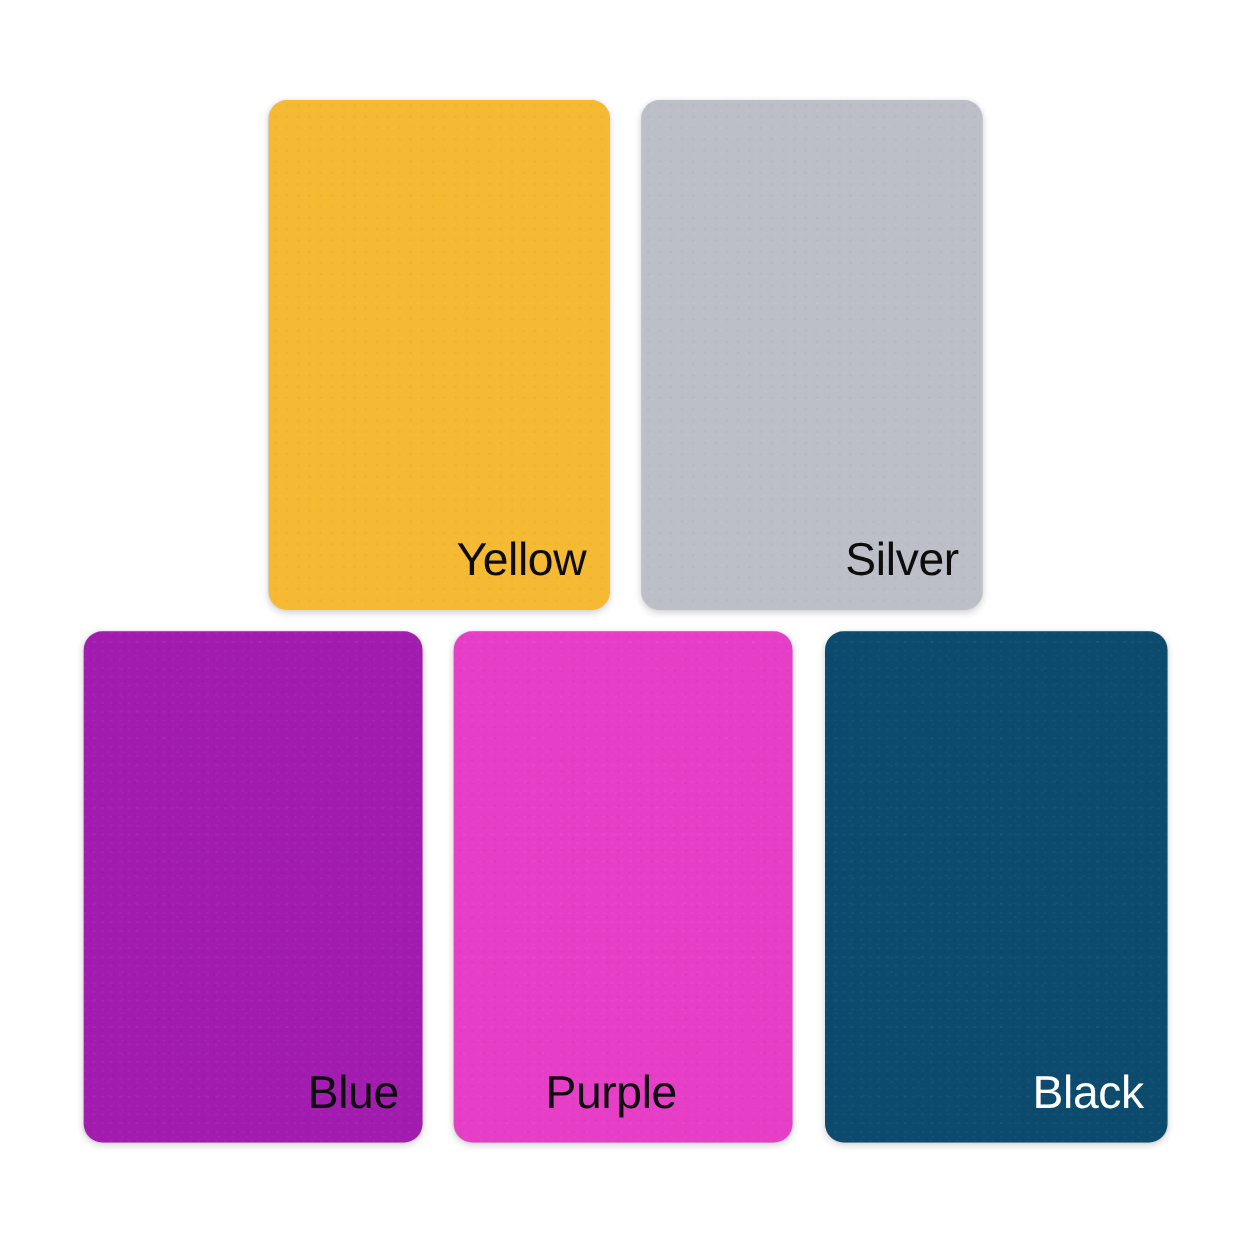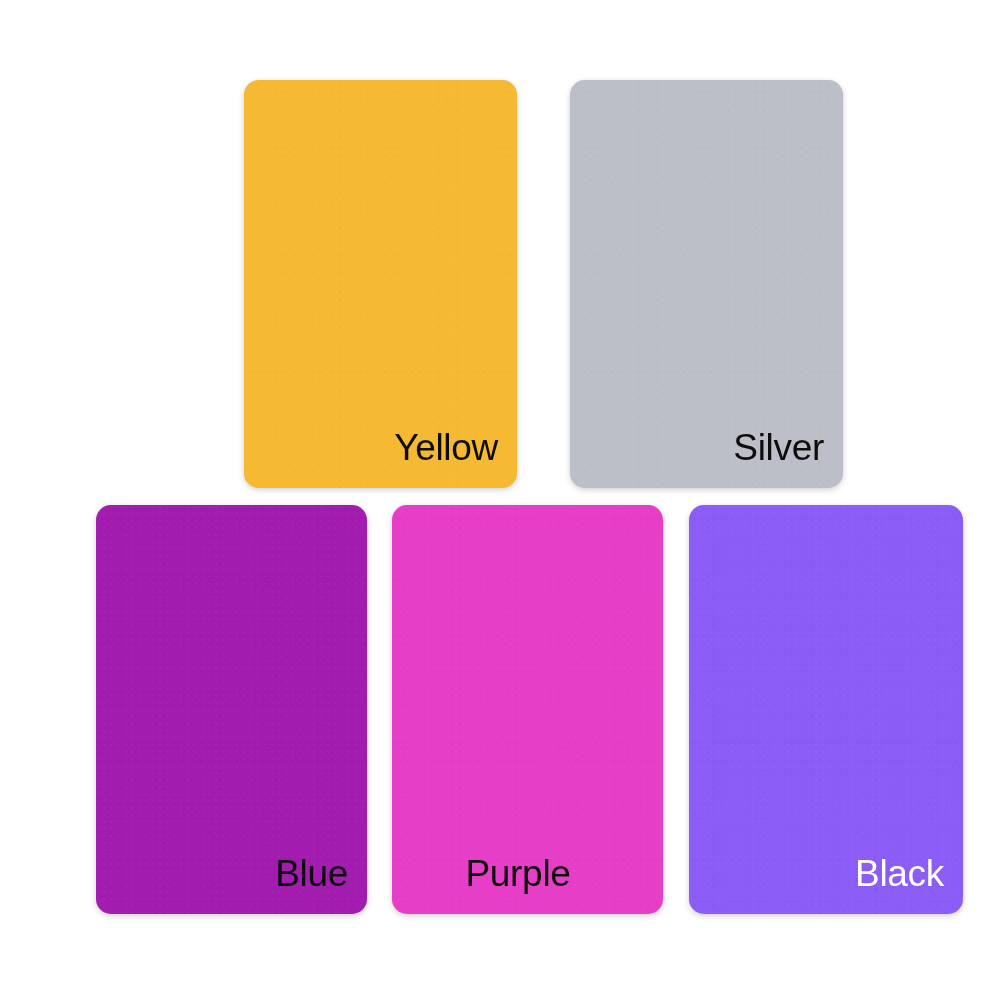--- a/index.html
+++ b/index.html
@@ -25,21 +25,20 @@
 
   .swatch-card {
     position: absolute;
     box-sizing: border-box;
     border-radius: 15px;
     box-shadow: 0 2px 6px rgba(0,0,0,0.18), 0 0 1px rgba(0,0,0,0.10);
     display: flex;
     align-items: flex-end;
     justify-content: flex-end;
     overflow: hidden;
-    margin-left: 29px;
   }
 
   
   .swatch-card::after {
     content: "";
     position: absolute;
     inset: 0;
     pointer-events: none;
     background-image:
       radial-gradient(circle at 18% 22%, rgba(255,255,255,0.045) 0 1px, transparent 1px),
@@ -56,21 +55,21 @@
     font-size: 37px;
     font-weight: 400;
     line-height: 1;
     letter-spacing: -0.3px;
     padding: 0 19px 22px 0;
     white-space: nowrap;
   }
 
   
   #card-yellow { left: 215px; top: 80px;  width: 273px; height: 408px; }
-  #card-silver { left: 541px; top: 80px;  width: 273px; height: 408px; }
+  #card-silver { left: 513px; top: 80px;  width: 273px; height: 408px; }
   #card-blue   { left: 67px;  top: 505px; width: 271px; height: 409px; }
   #card-purple { left: 363px; top: 505px; width: 271px; height: 409px; }
   #card-black  { left: 660px; top: 505px; width: 274px; height: 409px; }
 </style>
 </head>
 <body style="background: rgb(255, 255, 255);">
 
 <div id="stage">
 
   <div class="swatch-card" id="card-yellow" style="background-color: rgb(245, 185, 50);">
@@ -82,17 +81,17 @@
   </div>
 
   <div class="swatch-card" id="card-blue" style="background-color: #a21caf;">
     <span class="swatch-label" style="color: rgb(13, 13, 13);">Blue</span>
   </div>
 
   <div class="swatch-card" id="card-purple" style="background-color: rgb(230, 62, 198); justify-content: center;">
     <span class="swatch-label" style="color: rgb(13, 13, 13);">Purple</span>
   </div>
 
-  <div class="swatch-card" id="card-black" style="background-color: #8b5cf6; text-align: right;">
+  <div class="swatch-card" id="card-black" style="background-color: #0c4a6e; text-align: right;">
     <span class="swatch-label" style="color: rgb(255, 255, 255);">Black</span>
   </div>
 
 </div>
 
 </body></html>

